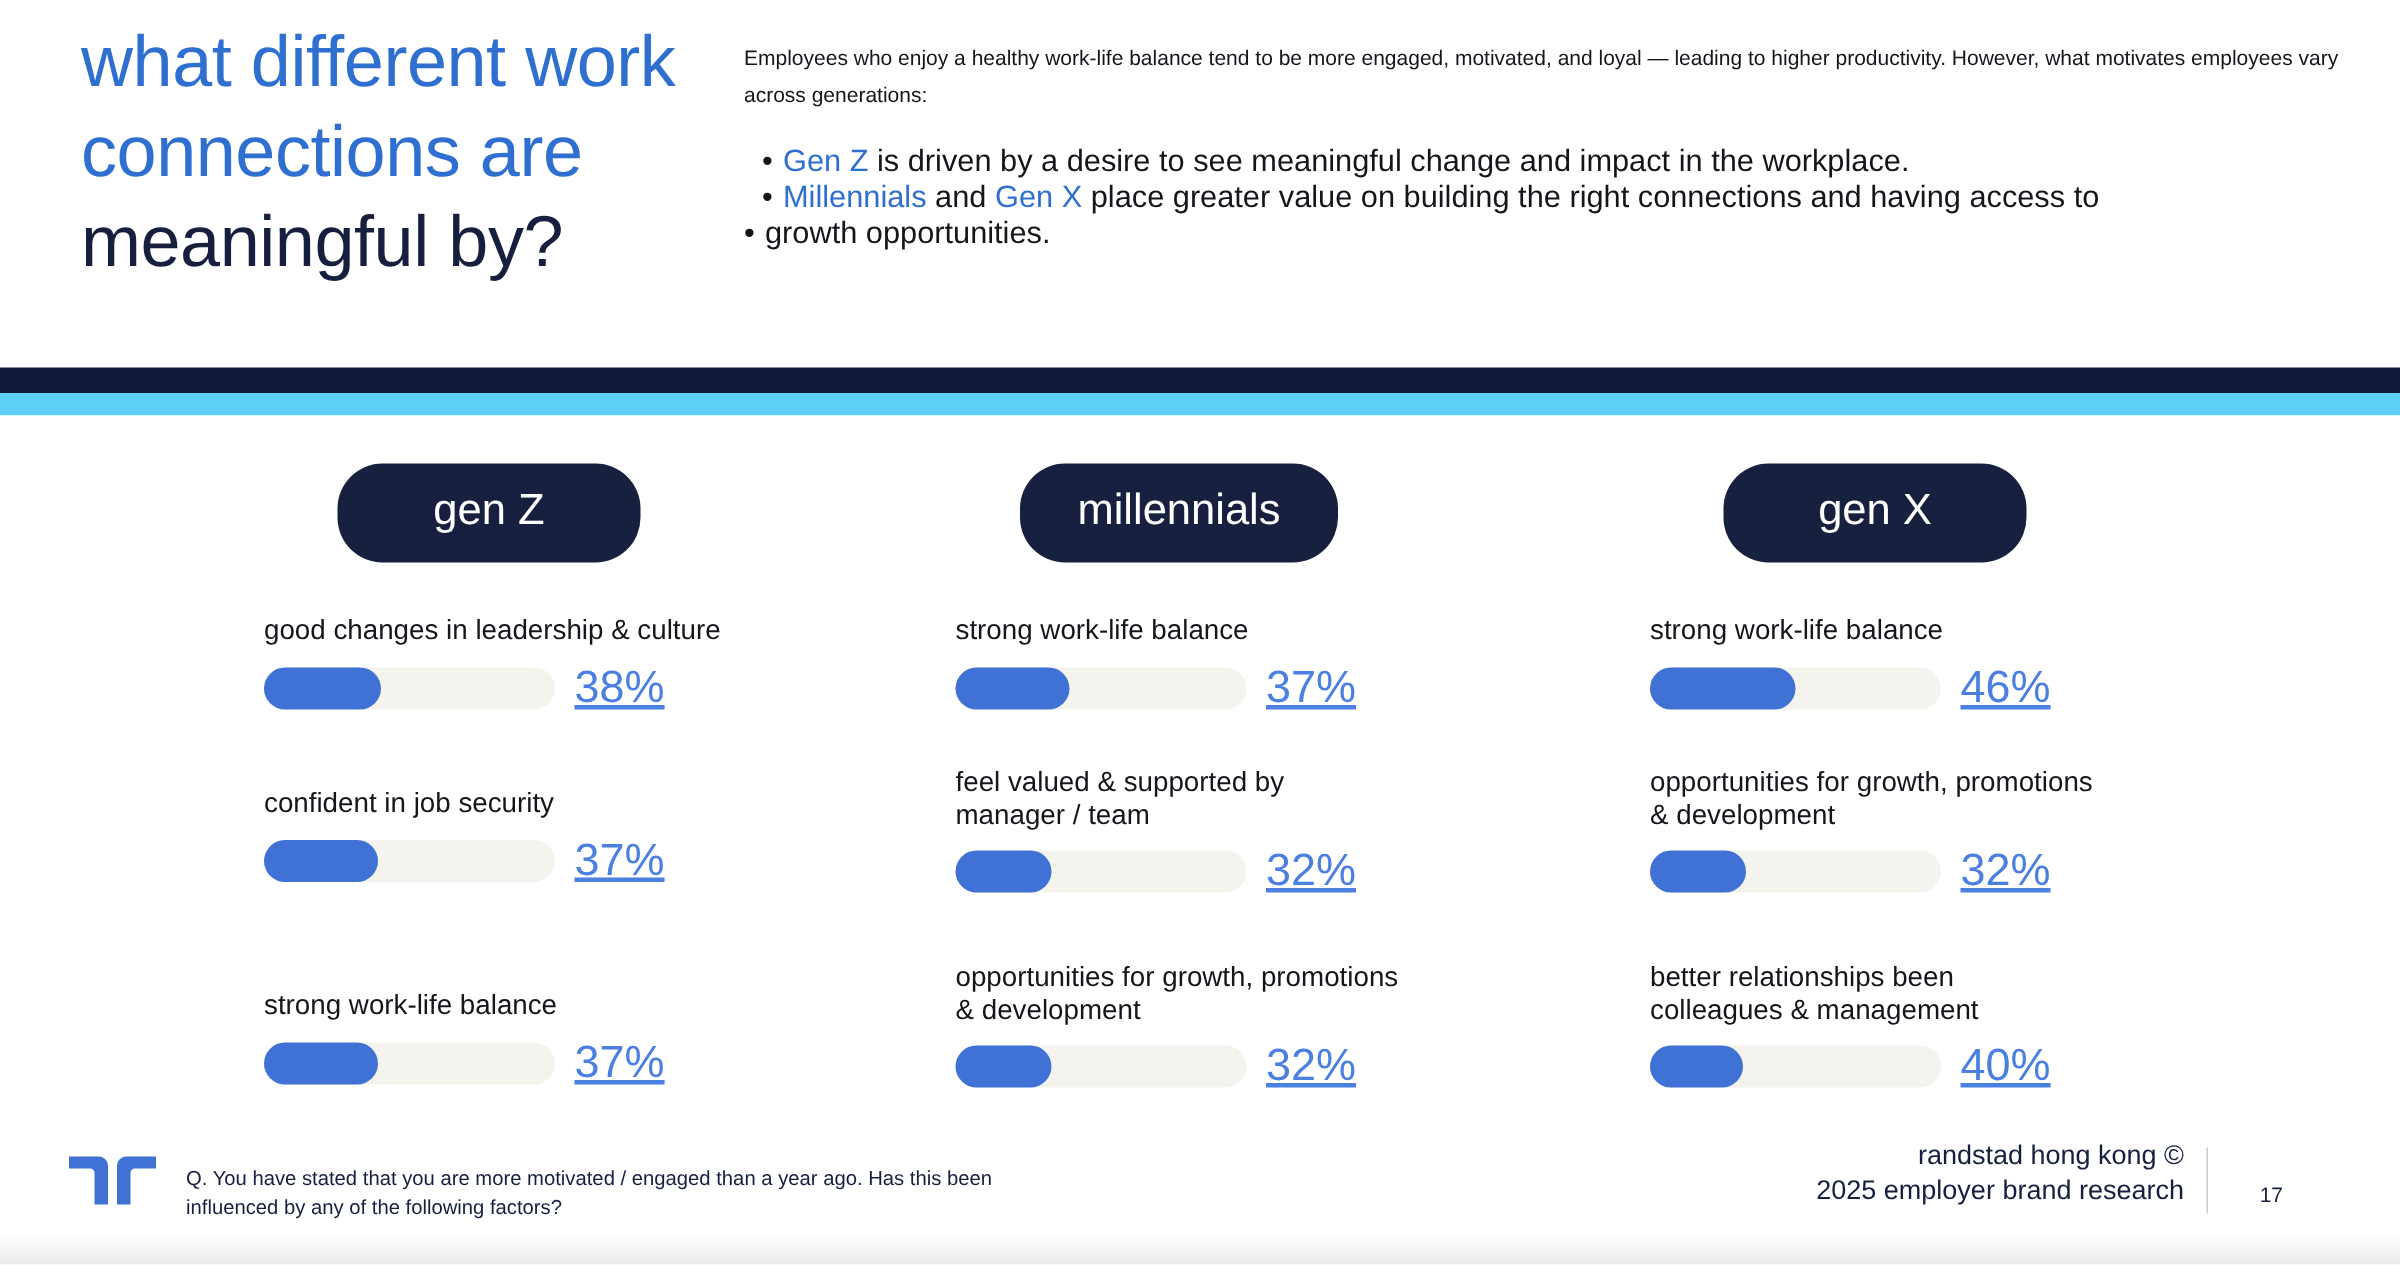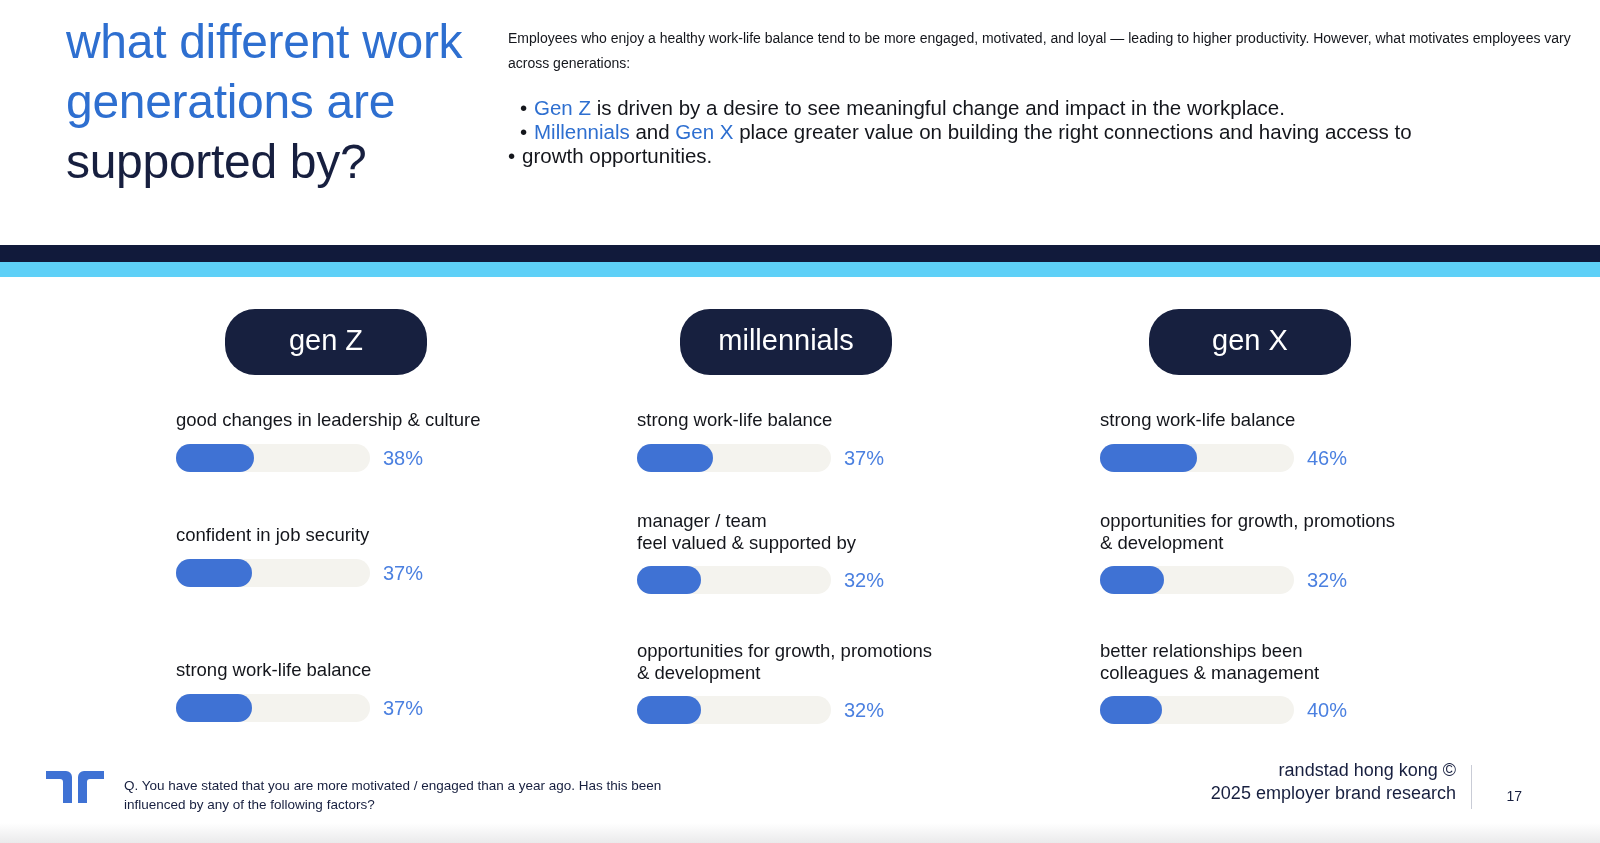--- a/index.html
+++ b/index.html
@@ -19,21 +19,21 @@
     position: relative;
     width: 1600px;
     height: 843px;
     background: #ffffff;
     overflow: hidden;
   }
 
   
   .header {
     position: absolute;
-    left: 12px; top: 0;
+    left: 0; top: 0;
     width: 1360px;
     height: 245px;
     background: #ffffff;
   }
 
   .title-block {
     position: absolute;
     left: 54px;
     top: 12px;
     width: 440px;
@@ -158,25 +158,26 @@
     flex: 0 0 auto;
   }
   .fill {
     position: absolute;
     left: 0; top: 0;
     height: 28px;
     background: #3f72d4;
     border-radius: 14px;
   }
   .pct {
-    font-size: 20px;
+    font-size: 30px;
     line-height: 1;
     color: #4b80e0;
     margin-left: 13px;
     white-space: nowrap;
+    text-decoration: underline;
   }
 
   
   .m0 { top: 100px; }
   .m1 { top: 215px; }
   .m2 { top: 350px; }
 
   .col-millennials .m0 { top: 100px; }
   .col-millennials .m1 { top: 201px; }
   .col-millennials .m2 { top: 331px; }
@@ -247,22 +248,22 @@
 </style>
 </head>
 <body>
 
 <div id="slide">
 
   <div class="header">
 
     <div class="title-block">
       <div class="title-line title-blue">what different work</div>
-      <div class="title-line title-blue">generations are</div>
-      <div class="title-line title-navy">supported by?</div>
+      <div class="title-line title-blue">connections are</div>
+      <div class="title-line title-navy">meaningful by?</div>
     </div>
 
     <div class="intro-block">
       <p class="intro-para">Employees who enjoy a healthy work-life balance tend to be more engaged, motivated, and loyal — leading to higher productivity. However, what motivates employees vary across generations:</p>
       <ul class="bullets">
 
         <li>
           <span class="dot">•</span>
           <span class="gen-hl">Gen Z</span><span> is driven by a desire to see meaningful change and impact in the workplace.</span>
         </li>
@@ -331,22 +332,22 @@
         <div class="metric-label">strong work-life balance</div>
         <div class="bar-row">
           <div class="track">
             <div class="fill" style="width: 39%;"></div>
           </div>
           <div class="pct">37%</div>
         </div>
       </div>
 
       <div class="metric m1">
+        <div class="metric-label">feel valued &amp; supported by</div>
         <div class="metric-label">manager / team</div>
-        <div class="metric-label">feel valued &amp; supported by</div>
         <div class="bar-row">
           <div class="track">
             <div class="fill" style="width: 33%;"></div>
           </div>
           <div class="pct">32%</div>
         </div>
       </div>
 
       <div class="metric m2">
         <div class="metric-label">opportunities for growth, promotions</div>

